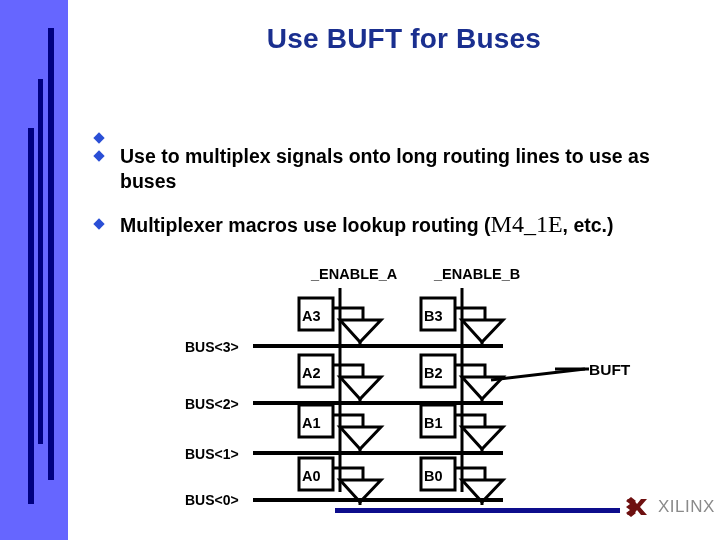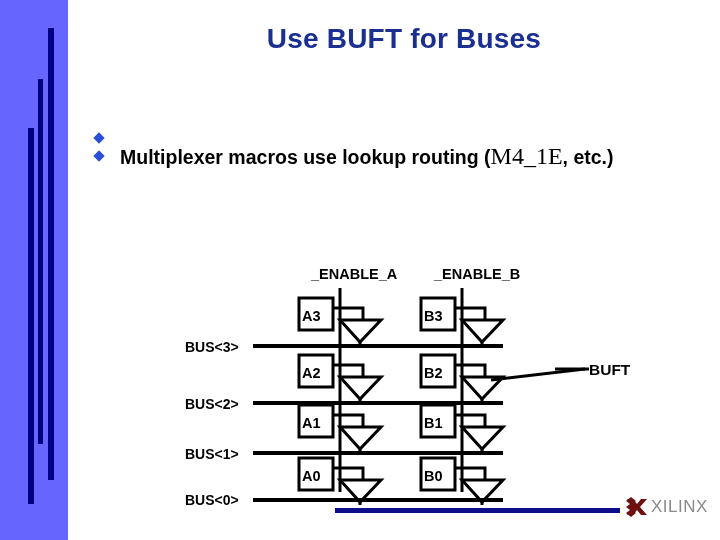--- a/index.html
+++ b/index.html
@@ -83,21 +83,21 @@
     position: absolute;
     left: 335px; top: 508px;
     width: 285px; height: 5px;
     background: #0d0d8c;
   }
   #logo {
     position: absolute;
     left: 626px; top: 497px;
     display: flex;
     align-items: center;
-    gap: 3px;
+    gap: 10px;
   }
   #logo-mark { display: block; }
   #logo-text {
     color: #8a8a8a;
     font-size: 17px;
     letter-spacing: 0.5px;
     font-family: "Liberation Sans", sans-serif;
   }
 </style>
 </head>
@@ -110,20 +110,24 @@
 </div>
 
 <div id="title">Use BUFT for Buses</div>
 
 <div id="bullets">
 
   <div class="bullet-row">
     <span class="bullet-glyph"></span>
   </div>
 
+  <div class="bullet-row">
+    <span class="bullet-glyph"></span>
+    <span>Use to multiplex signals onto long routing lines to use as buses</span>
+  </div>
 
   <div class="bullet-row">
     <span class="bullet-glyph"></span><span>Multiplexer macros use lookup routing (</span><span class="mono">M4_1E</span><span>, etc.)</span>
   </div>
 
 </div>
 
 <div id="diagram">
 <svg width="470" height="245" viewBox="0 0 470 245" xmlns="http://www.w3.org/2000/svg">
 

